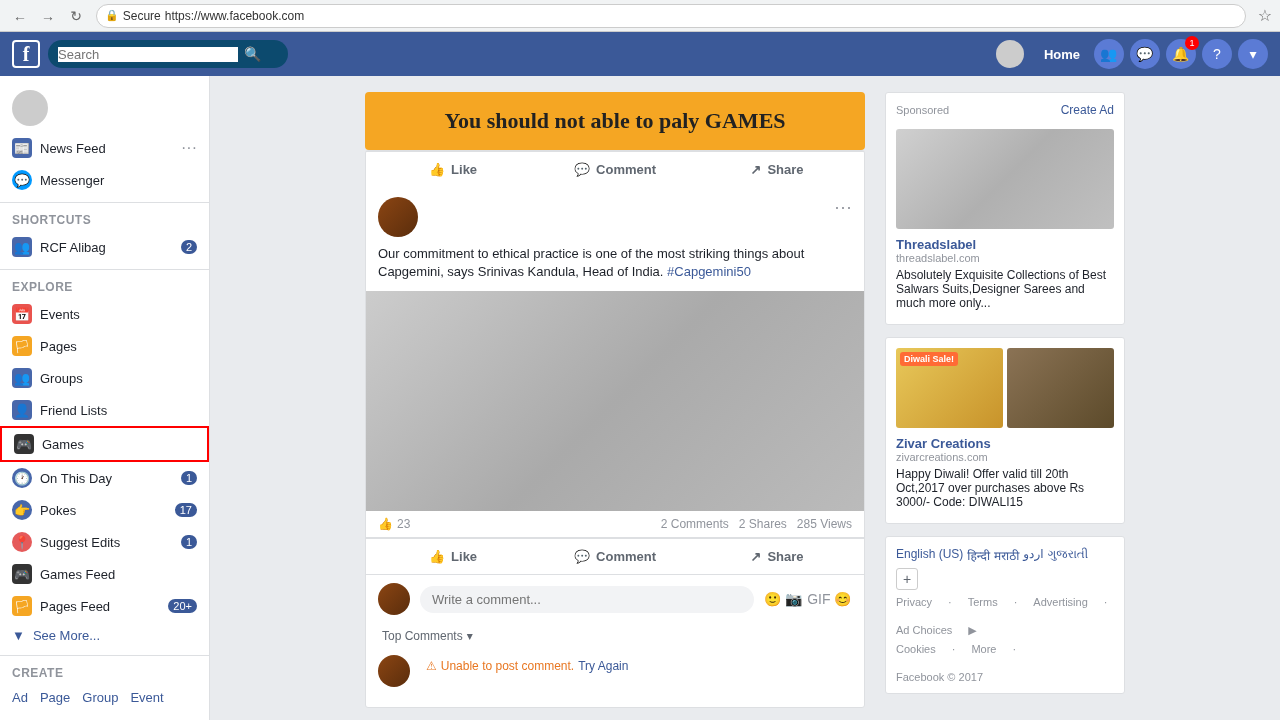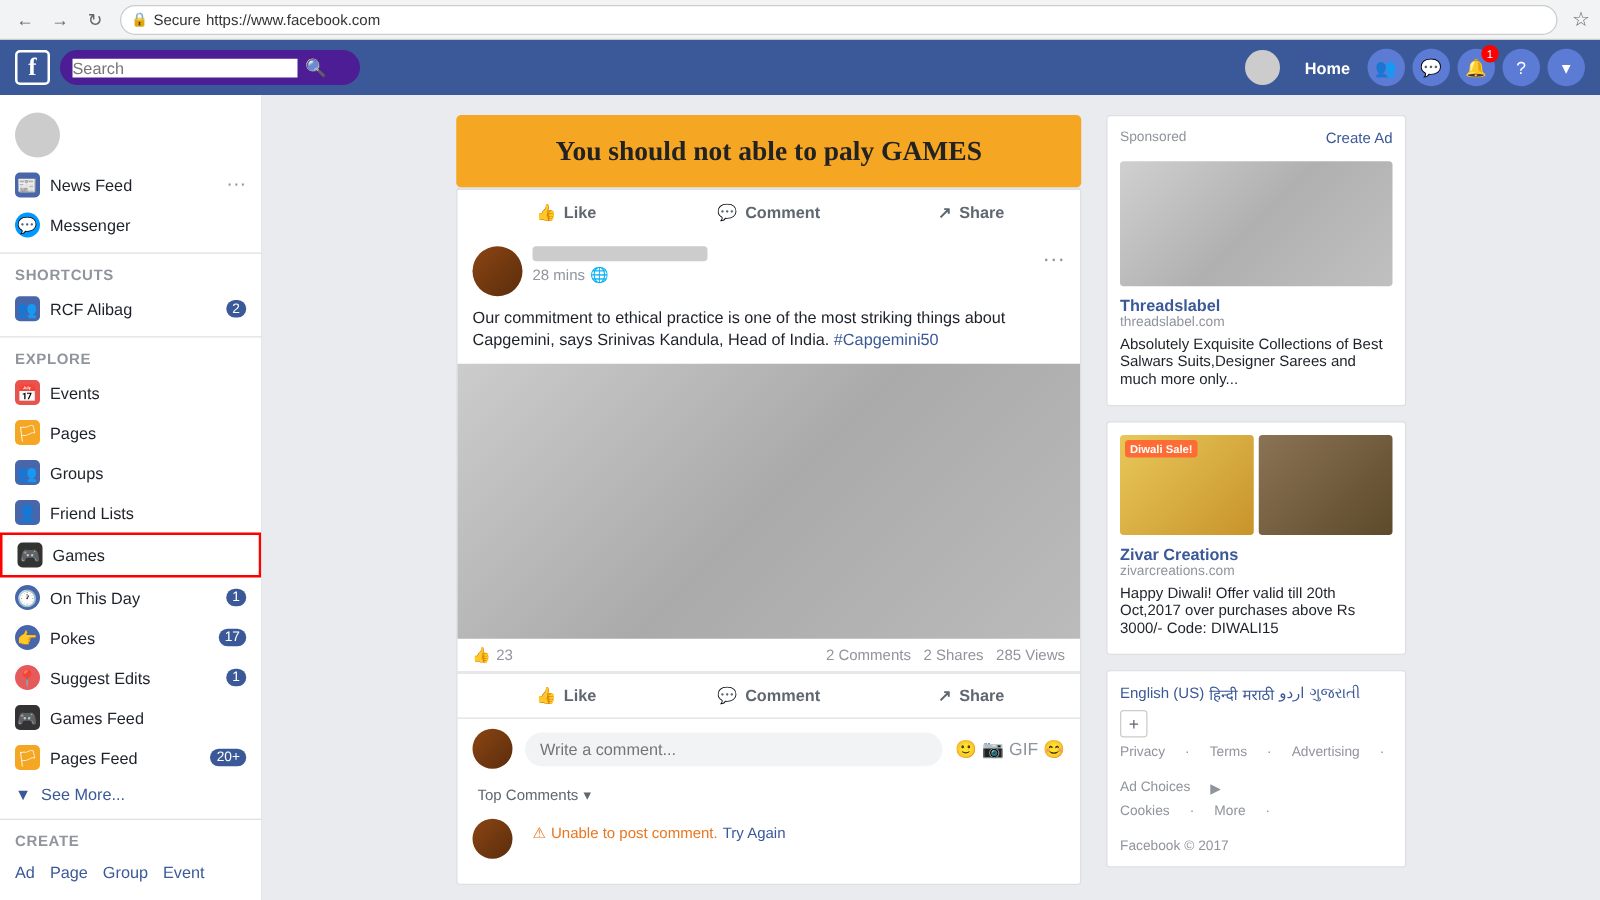--- a/index.html
+++ b/index.html
@@ -10,21 +10,21 @@
     .browser-nav-btns { display: flex; gap: 4px; align-items: center; }
     .nav-btn { width: 24px; height: 24px; border-radius: 50%; border: none; background: transparent; cursor: pointer; display: flex; align-items: center; justify-content: center; color: #666; font-size: 14px; }
     .browser-url-bar { flex: 1; height: 24px; border-radius: 12px; border: 1px solid #ccc; background: white; display: flex; align-items: center; padding: 0 8px; font-size: 12px; color: #333; gap: 4px; }
     .browser-url-bar .lock-icon { color: #4caf50; font-size: 11px; }
     .browser-url-bar .url-text { color: #333; }
     .star-btn { color: #666; font-size: 16px; margin-left: 4px; }
 
     
     .fb-nav { background: #3b5998; height: 44px; display: flex; align-items: center; padding: 0 12px; gap: 8px; position: relative; z-index: 100; }
     .fb-logo { color: white; font-size: 28px; font-weight: bold; font-family: Georgia, serif; background: #3b5998; border: 2px solid white; border-radius: 4px; width: 28px; height: 28px; display: flex; align-items: center; justify-content: center; font-size: 20px; }
-    .fb-search-bar { background: #4c1d95; border-radius: 15px; height: 28px; display: flex; align-items: center; padding: 0 10px; gap: 6px; width: 240px; }
+    .fb-search-bar { background: #0c4a6e; border-radius: 15px; height: 28px; display: flex; align-items: center; padding: 0 10px; gap: 6px; width: 240px; }
     .fb-search-bar input { border: none; outline: none; font-size: 13px; width: 180px; }
     .fb-search-icon { color: #8d949e; font-size: 14px; }
     .fb-nav-right { margin-left: auto; display: flex; align-items: center; gap: 6px; }
     .fb-profile-area { display: flex; align-items: center; gap: 6px; }
     .fb-avatar-small { width: 28px; height: 28px; border-radius: 50%; background: #ccc; }
     .fb-username-nav { color: white; font-size: 13px; font-weight: bold; }
     .fb-nav-icon-btn { color: white; background: #5b7bd5; border-radius: 50%; width: 30px; height: 30px; display: flex; align-items: center; justify-content: center; cursor: pointer; font-size: 14px; position: relative; }
     .fb-nav-icon-btn .badge { position: absolute; top: -3px; right: -3px; background: red; color: white; border-radius: 50%; font-size: 9px; width: 14px; height: 14px; display: flex; align-items: center; justify-content: center; }
 
     
@@ -273,27 +273,20 @@
             <span>Comment</span>
           </div>
           <div class="post-action-btn">
             <span>↗</span>
             <span>Share</span>
           </div>
         </div>
 
         <div class="post-header">
           <div class="post-avatar" style="background: linear-gradient(135deg, #8b4513, #5a2d0c);"></div>
-          <div>
-            <div style="height:12px;width:140px;background:#ccc;border-radius:3px;margin-bottom:4px;"></div>
-            <div class="post-meta">
-              <span>28 mins</span>
-              <span>🌐</span>
-            </div>
-          </div>
           <span class="post-more-btn">···</span>
         </div>
         <div class="post-text">
           <span>Our commitment to ethical practice is one of the most striking things about Capgemini, says Srinivas Kandula, Head of India.</span>
           <span class="post-link">#Capgemini50</span>
         </div>
         <div class="post-image"></div>
         <div class="post-stats">
           <div class="post-stats-likes">
             <span class="like-icon">👍</span>

